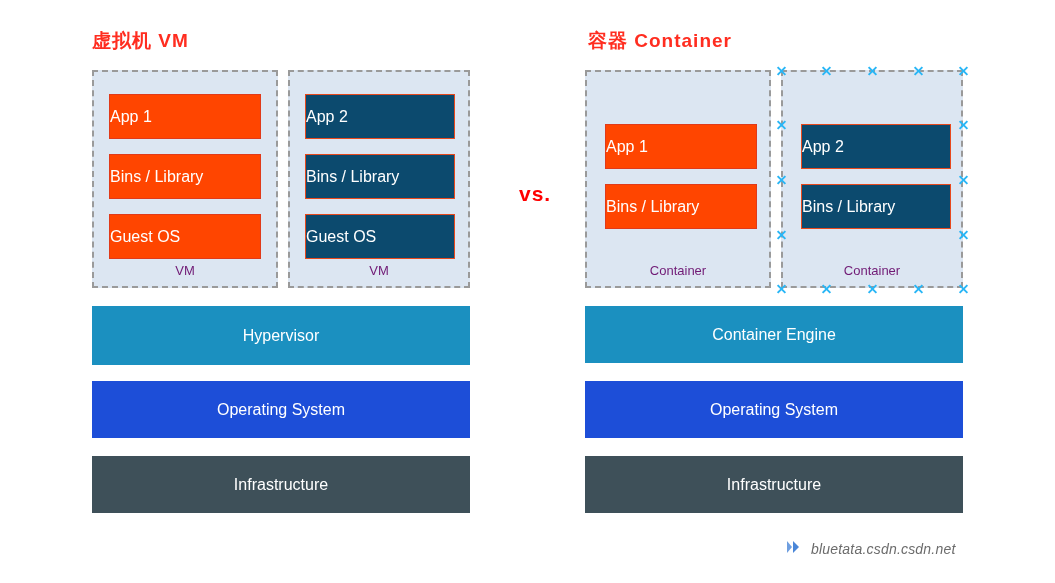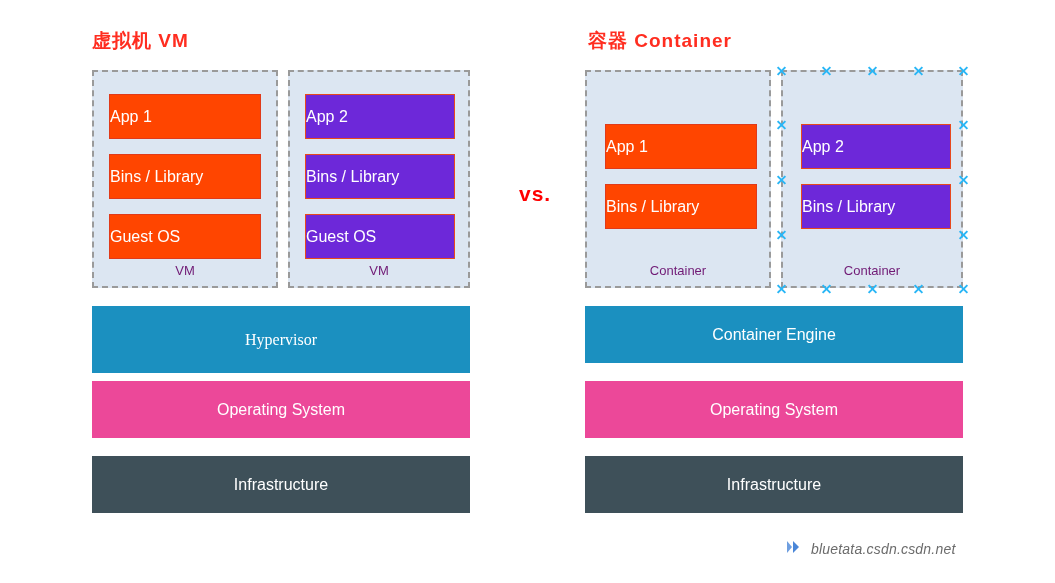--- a/index.html
+++ b/index.html
@@ -75,36 +75,36 @@
     color: #ffffff;
     font-size: 16px;
     border-width: 1px;
     border-style: solid;
   }
   .box-red {
     background: #ff4500;
     border-color: #e03a1a;
   }
   .box-orange {
-    background: #6d28d9;
+    background: #0c4a6e;
     border-color: #e8491d;
   }
 
   
   .bar {
     position: absolute;
     box-sizing: border-box;
     display: flex;
     align-items: center;
     justify-content: center;
     color: #ffffff;
     font-size: 16px;
   }
   .bar-teal  { background: #1b90c0; }
-  .bar-blue  { background: #ec4899; }
+  .bar-blue  { background: #1d4ed8; }
   .bar-slate { background: #3e5059; }
 
   
   .xmark {
     position: absolute;
     width: 11px;
     height: 11px;
     margin-left: -5.5px;
     margin-top: -5.5px;
     pointer-events: none;
@@ -169,21 +169,21 @@
     </div>
     <div class="stack-box box-orange" style="left:15px; top:82px; width:150px; height:45px;">
       <span>Bins / Library</span>
     </div>
     <div class="stack-box box-orange" style="left:15px; top:142px; width:150px; height:45px;">
       <span>Guest OS</span>
     </div>
     <div class="group-label">VM</div>
   </div>
 
-  <div class="bar bar-teal" style="left:92px; top:306px; width:378px; height:67px;font-family:Liberation Serif, serif;">
+  <div class="bar bar-teal" style="left:92px; top:306px; width:378px; height:59px;">
     <span>Hypervisor</span>
   </div>
   <div class="bar bar-blue" style="left:92px; top:381px; width:378px; height:57px;">
     <span>Operating System</span>
   </div>
   <div class="bar bar-slate" style="left:92px; top:456px; width:378px; height:57px;">
     <span>Infrastructure</span>
   </div>
 
   <div id="vs-label">vs.</div>

